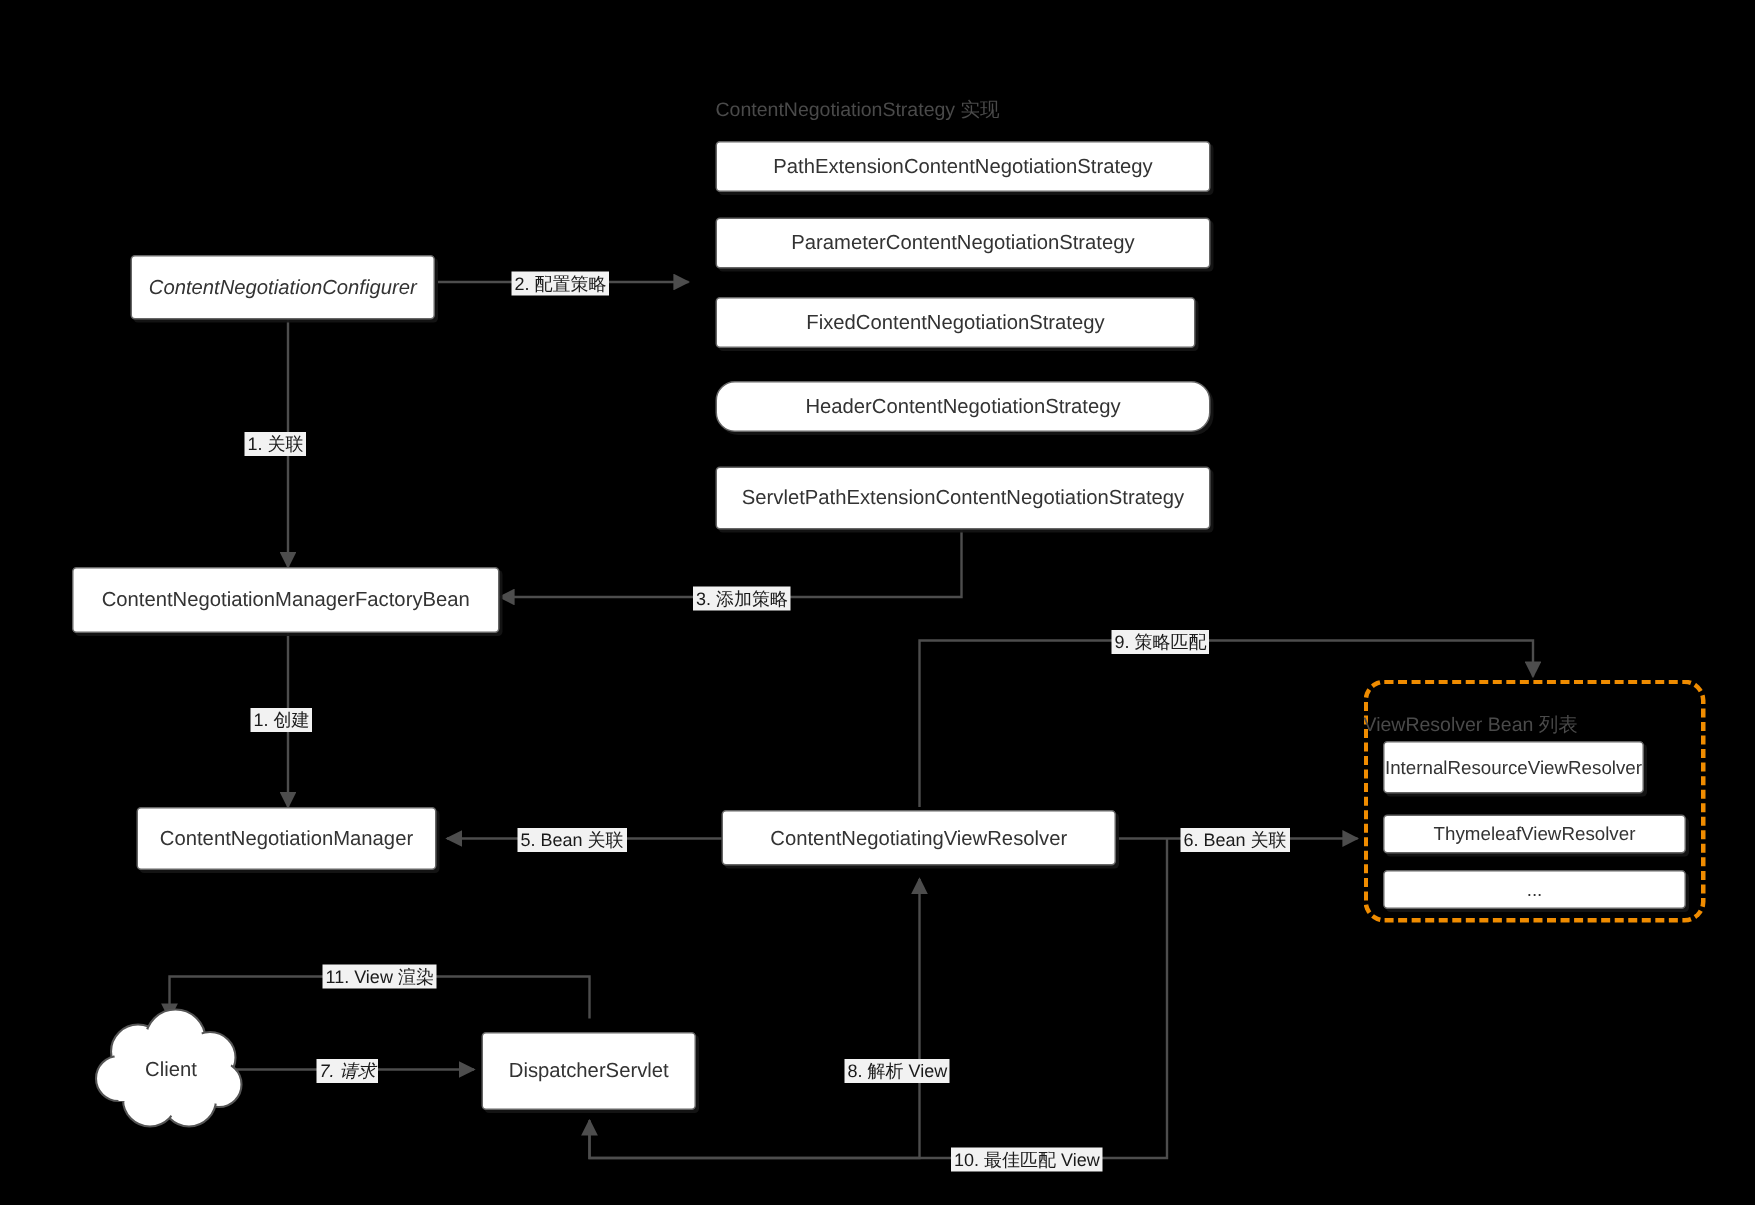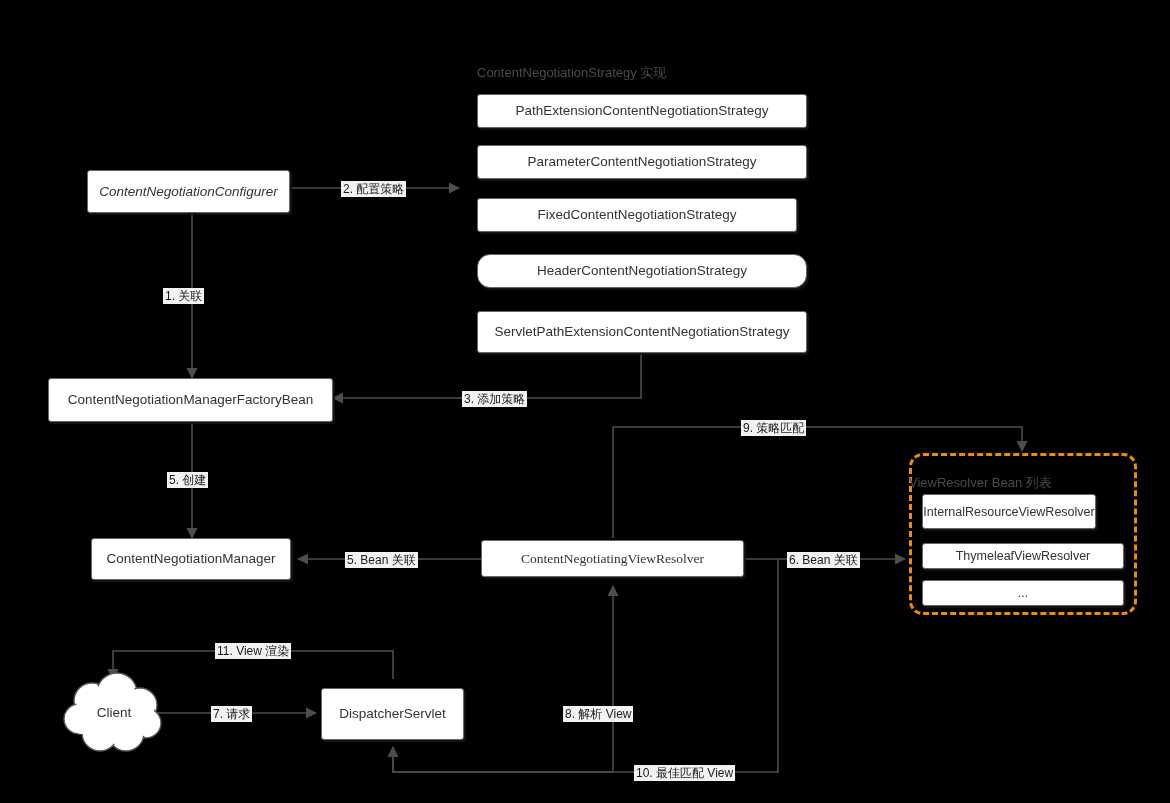--- a/index.html
+++ b/index.html
@@ -128,21 +128,21 @@
   <div class="node" style="left:477px; top:254px; width:330px; height:34px;border-radius:13px;">HeaderContentNegotiationStrategy</div>
 
   <div class="node" style="left:477px; top:311px; width:330px; height:42px;">ServletPathExtensionContentNegotiationStrategy</div>
 
   <div class="node" style="left:87px; top:170px; width:203px; height:43px;font-style:italic;">ContentNegotiationConfigurer</div>
 
   <div class="node" style="left:48px; top:378px; width:285px; height:44px;">ContentNegotiationManagerFactoryBean</div>
 
   <div class="node" style="left:91px; top:538px; width:200px; height:42px;">ContentNegotiationManager</div>
 
-  <div class="node" style="left:481px; top:540px; width:263px; height:37px;font-family:Liberation Serif, serif;">ContentNegotiatingViewResolver</div>
+  <div class="node" style="left:481px; top:540px; width:263px; height:37px;">ContentNegotiatingViewResolver</div>
 
   <div class="node" style="left:321px; top:688px; width:143px; height:52px;">DispatcherServlet</div>
 
   <div class="cloud" style="left:62px; top:671px; width:104px; height:84px;">
     <svg width="104" height="84" viewBox="0 0 104 84">
       <g fill="#ffffff" stroke="#555555" stroke-width="1.4">
         <circle cx="30" cy="30" r="18"></circle>
         <circle cx="55" cy="22" r="20"></circle>
         <circle cx="78" cy="34" r="17"></circle>
         <circle cx="84" cy="52" r="15"></circle>
@@ -173,27 +173,27 @@
   <div class="node" style="left:922px; top:543px; width:202px; height:26px; font-size:12.5px;">ThymeleafViewResolver</div>
 
   <div class="node" style="left:922px; top:580px; width:202px; height:26px; font-size:12.5px;">...</div>
 
   <div class="edge-label" style="left:163px; top:288px;">1. 关联</div>
 
   <div class="edge-label" style="left:341px; top:181px;">2. 配置策略</div>
 
   <div class="edge-label" style="left:462px; top:391px;">3. 添加策略</div>
 
-  <div class="edge-label" style="left:167px; top:472px;">5. 创建</div>
+  <div class="edge-label" style="left:167px; top:472px;">1. 创建</div>
 
   <div class="edge-label" style="left:345px; top:552px;">5. Bean 关联</div>
 
   <div class="edge-label" style="left:787px; top:552px;">6. Bean 关联</div>
 
-  <div class="edge-label" style="left:211px; top:706px;">7. 请求</div>
+  <div class="edge-label" style="left:211px; top:706px;font-style:italic;">7. 请求</div>
 
   <div class="edge-label" style="left:563px; top:706px;">8. 解析 View</div>
 
   <div class="edge-label" style="left:741px; top:420px;">9. 策略匹配</div>
 
   <div class="edge-label" style="left:634px; top:765px;">10. 最佳匹配 View</div>
 
   <div class="edge-label" style="left:215px; top:643px;">11. View 渲染</div>
 
 </div>

